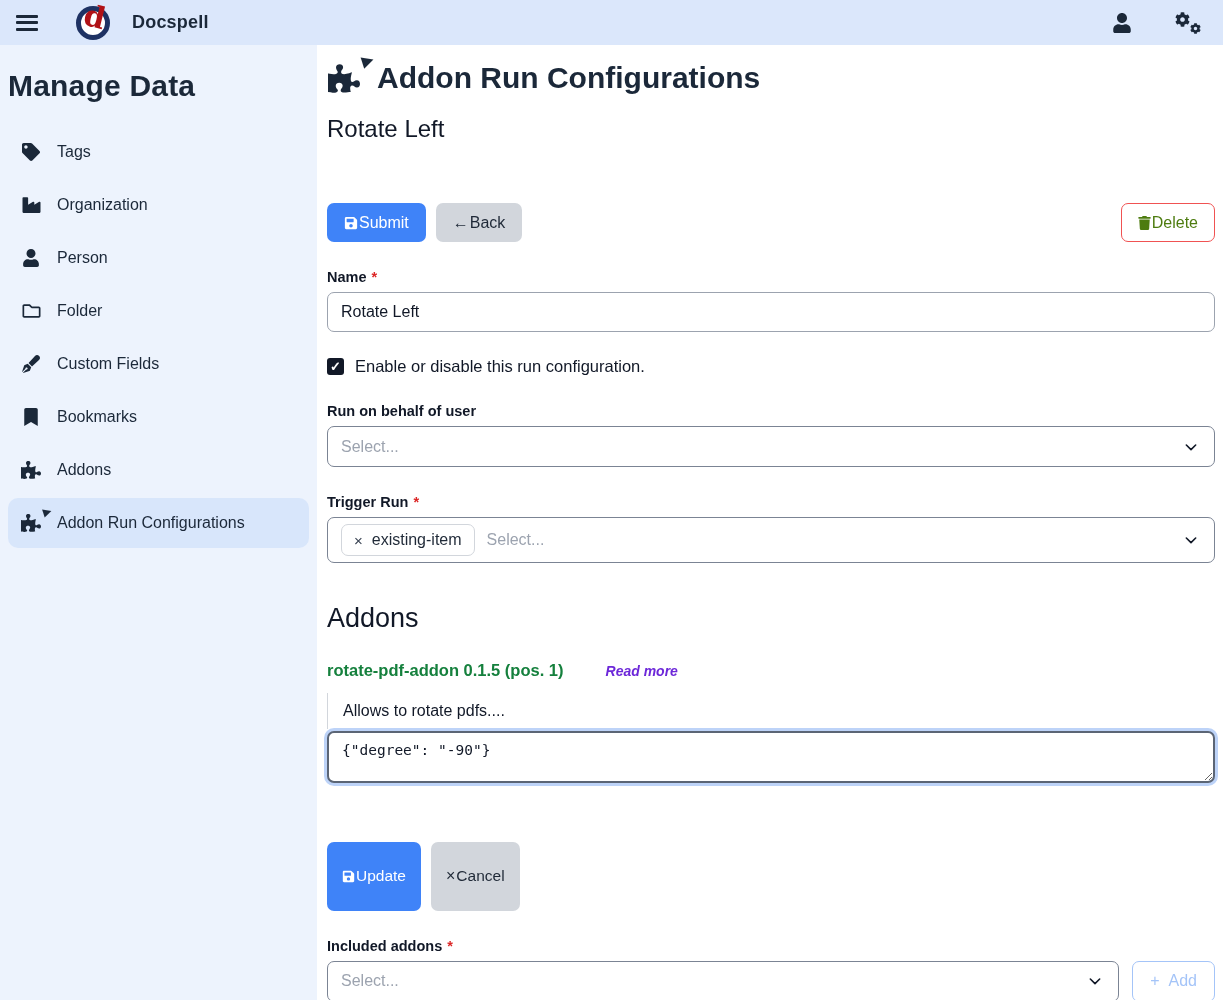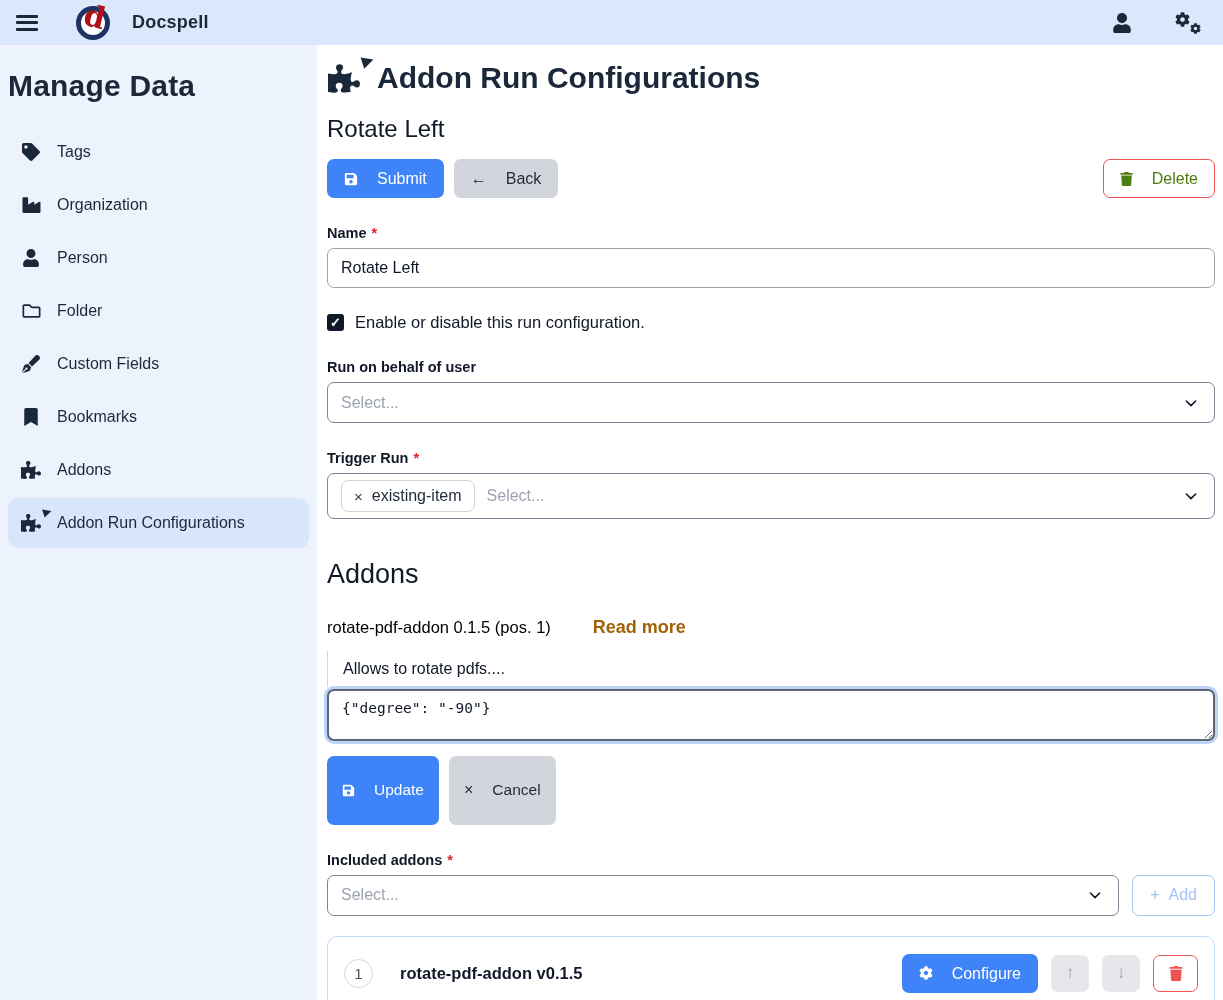--- a/index.html
+++ b/index.html
@@ -29,21 +29,21 @@
   .side-icon { width: 22px; display: flex; justify-content: center; color: #1b2839; position: relative; }
   .puzzle-run .play { position: absolute; top: -9px; right: -9px; font-size: 11px; transform: rotate(-18deg); color: #1b2839; }
 
   
   .main { flex: 1; padding: 12px 8px 0 10px; background: #ffffff; }
   .page-title { display: flex; align-items: center; gap: 16px; font-size: 30px; font-weight: 800; color: #1b2839; margin-top: 4px; }
   .page-title .side-icon { width: 34px; color: #1b2839; }
   .page-title .puzzle-run .play { font-size: 14px; top: -12px; right: -12px; }
   .subtitle { font-size: 24px; font-weight: 400; color: #111827; margin-top: 20px; }
 
-  .btn { display: inline-flex; align-items: center; gap: 19px; font-size: 16px; font-family: inherit; padding: 9px 16px; border-radius: 7px; border: 1px solid transparent; cursor: pointer; line-height: 1.2; }
+  .btn { display: inline-flex; align-items: center; gap: 1px; font-size: 16px; font-family: inherit; padding: 9px 16px; border-radius: 7px; border: 1px solid transparent; cursor: pointer; line-height: 1.2; margin-top: 44px; }
   .btn-primary { background: #3f83f8; color: #ffffff; }
   .btn-gray { background: #d2d6dc; color: #1f2937; }
   .btn-danger-outline { background: #ffffff; border-color: #f05252; color: #4d7c0f; }
   .btn-row { display: flex; align-items: center; gap: 10px; margin-top: 16px; }
   .btn-row .btn-danger-outline { margin-left: auto; }
   .glyph { font-size: 16px; line-height: 1; }
 
   .field-label { display: flex; gap: 5px; font-size: 14.5px; font-weight: 700; color: #111827; margin: 27px 0 7px; }
   .req { color: #dc2626; }
   .text-input { width: 100%; height: 40px; border: 1px solid #9ca3af; border-radius: 7px; padding: 0 13px; font-size: 16px; color: #111827; font-family: inherit; background: #fff; }
@@ -53,22 +53,22 @@
 
   .select { position: relative; border: 1px solid #7b8494; border-radius: 7px; height: 41px; display: flex; align-items: center; padding: 0 42px 0 13px; font-size: 16px; background: #ffffff; cursor: pointer; }
   .placeholder { color: #9ca3af; }
   .chev { position: absolute; right: 15px; top: 50%; transform: translateY(-50%); color: #111827; display: flex; }
   .select.multi { height: 46px; gap: 12px; }
   .chip { display: inline-flex; align-items: center; gap: 9px; border: 1px solid #d2d6dc; border-radius: 7px; padding: 6px 12px; font-size: 16px; color: #1f2937; background: #fff; cursor: pointer; }
   .chip .x { color: #374151; font-size: 15px; }
 
   .addons-h2 { font-size: 27px; font-weight: 400; color: #111827; margin-top: 40px; }
   .addon-title-row { display: flex; align-items: baseline; gap: 42px; margin-top: 27px; }
-  .addon-name { font-size: 16.5px; font-weight: 400; color: #000000; }
-  .read-more { font-size: 18px; font-weight: 700; color: #a16207; text-decoration: none; cursor: pointer; }
+  .addon-name { font-size: 16.5px; font-weight: 700; color: #15803d; }
+  .read-more { font-size: 14px; font-weight: 700; color: #6d28d9; text-decoration: none; cursor: pointer; font-style: italic; }
   .addon-desc { margin-top: 13px; border-left: 1px solid #d2d6dc; padding: 9px 0 9px 15px; font-size: 16px; color: #111827; }
 
   .args-area { width: 100%; height: 52px; border: 2px solid #5b6575; border-radius: 7px; box-shadow: 0 0 0 3px #bdd3f8; padding: 9px 13px; font-family: "DejaVu Sans Mono", monospace; font-size: 14.5px; color: #111827; resize: vertical; margin-top: 2px; }
   .small-btn-row { display: flex; gap: 10px; margin-top: 11px; }
   .small-btn-row .btn { padding: 24px 14px; font-size: 15.5px; }
 
   .included-row { display: flex; gap: 13px; margin-top: 7px; }
   .included-row .select { flex: 1; }
   .btn-add { display: inline-flex; align-items: center; gap: 9px; background: #ffffff; border: 1px solid #a4c4f8; color: #a4c4f8; border-radius: 7px; padding: 0 17px; font-size: 16px; font-family: inherit; cursor: pointer; }
 

